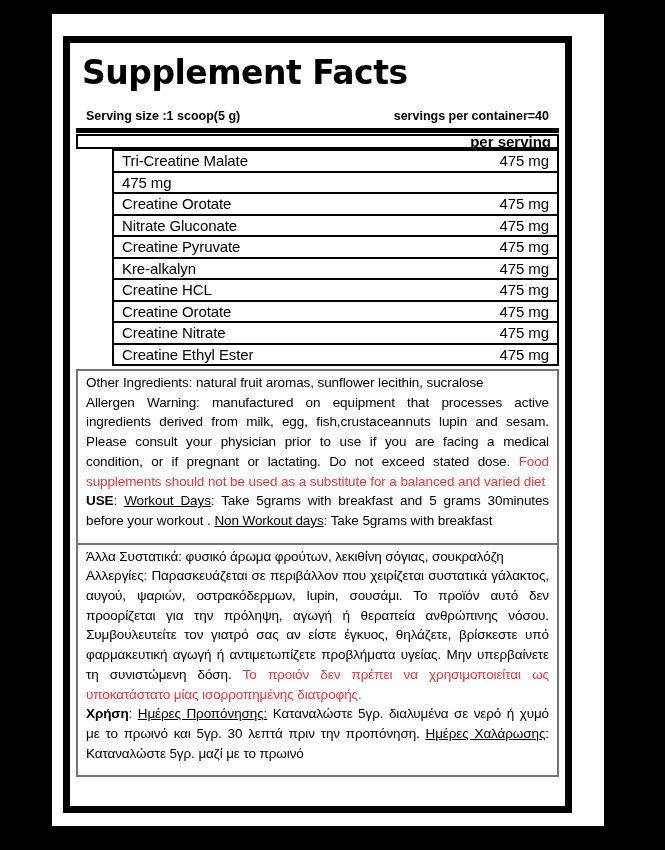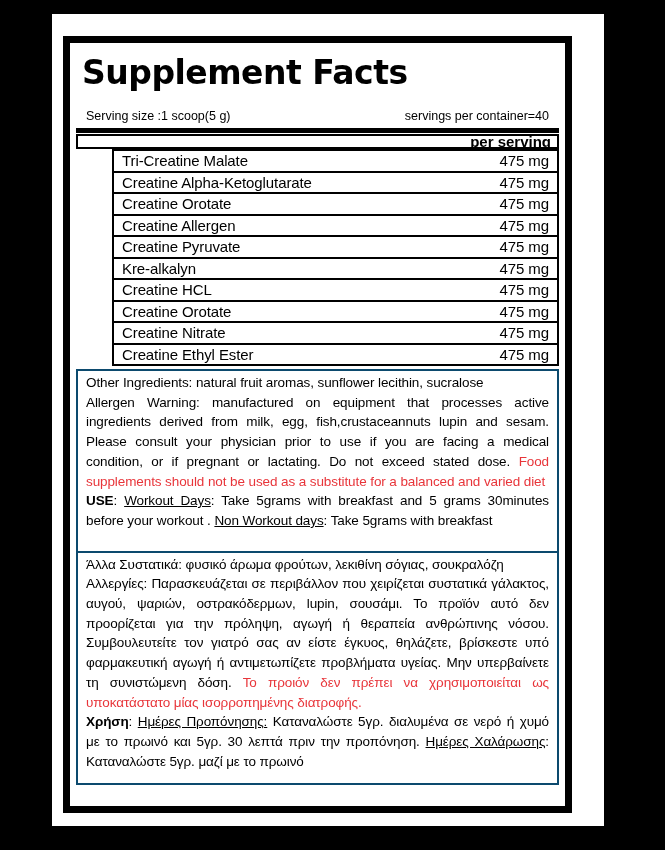--- a/index.html
+++ b/index.html
@@ -20,40 +20,40 @@
   }
   .title{
     margin:10px 0 0 12px;
     font-family:"DejaVu Sans", sans-serif;
     font-weight:900; font-size:33px; line-height:40px; letter-spacing:-0.5px;
     color:#000; white-space:nowrap;
   }
   .serving-row{
     display:flex; justify-content:space-between; align-items:baseline;
     margin:16px 8px 0 8px; padding:0 8px;
-    font-size:12.5px; font-weight:400; color:#000;gap:33px;
+    font-size:12.5px; font-weight:700; color:#000;gap:33px;
   }
   .bar{ height:5px; background:#000; margin:5px 6px 0 6px; }
   .per-serving{
     margin:1px 6px 0 6px; box-sizing:border-box; height:15px;
     border:2px solid #000; background:#fff;
     display:flex; justify-content:flex-end; align-items:center;
     padding-right:6px; font-size:15px; font-weight:700; color:#000;
   }
   .rows{ margin:0 6px;padding-left:36px; }
   .row{
     display:flex; justify-content:space-between; align-items:center;
     box-sizing:border-box; height:23.5px; border:2px solid #000;
     padding:0 8px; font-size:15px; color:#000; background:#fff;
     letter-spacing:-0.1px;
   }
   .row + .row{ margin-top:-2px; }
   .pbox{
-    margin:3px 6px 0 6px; border:2px solid #0c4a6e; background:#fff;
-    padding:2px 8px 20px 8px;
+    margin:3px 6px 0 6px; border:2px solid #737373; background:#fff;
+    padding:2px 8px 12px 8px;
     font-size:13.5px; line-height:19.7px; letter-spacing:-0.1px;
     text-align:justify; color:#000;
   }
   .pbox.greek{ margin-top:-2px; box-sizing:border-box; height:234px; }
   .s-n{ }
   .s-red{ color:var(--red); }
   .s-b{ font-weight:700; }
   .s-u{ text-decoration:underline;margin-top:32px; }
 </style>
 </head>
@@ -75,29 +75,28 @@
       <div class="per-serving">
         <span>per serving</span>
       </div>
 
       <div class="rows">
         <div class="row">
           <span>Tri-Creatine Malate</span>
           <span>475 mg</span>
         </div>
         <div class="row">
-          <span>Creatine Alpha-Ketoglutarate</span>
           <span>475 mg</span>
         </div>
         <div class="row">
           <span>Creatine Orotate</span>
           <span>475 mg</span>
         </div>
         <div class="row">
-          <span>Creatine Allergen</span>
+          <span>Nitrate Gluconate</span>
           <span>475 mg</span>
         </div>
         <div class="row">
           <span>Creatine Pyruvate</span>
           <span>475 mg</span>
         </div>
         <div class="row">
           <span>Kre-alkalyn</span>
           <span>475 mg</span>
         </div>

